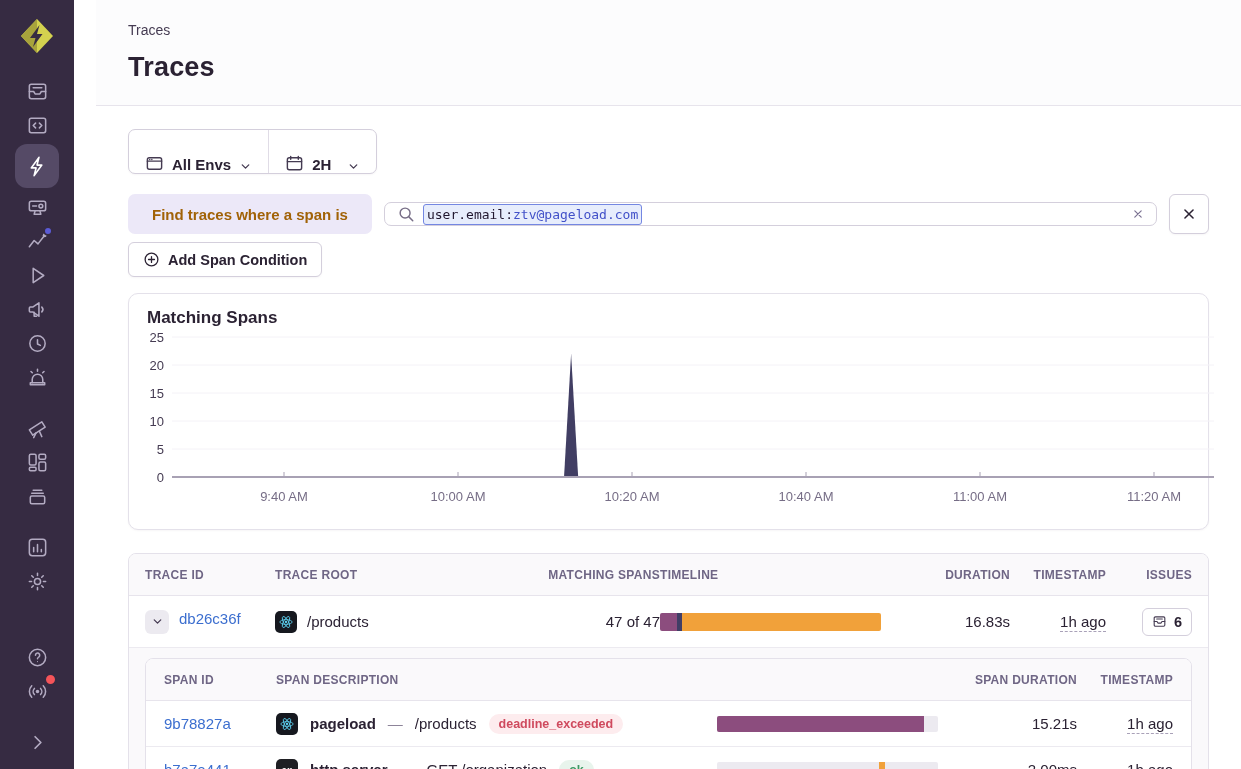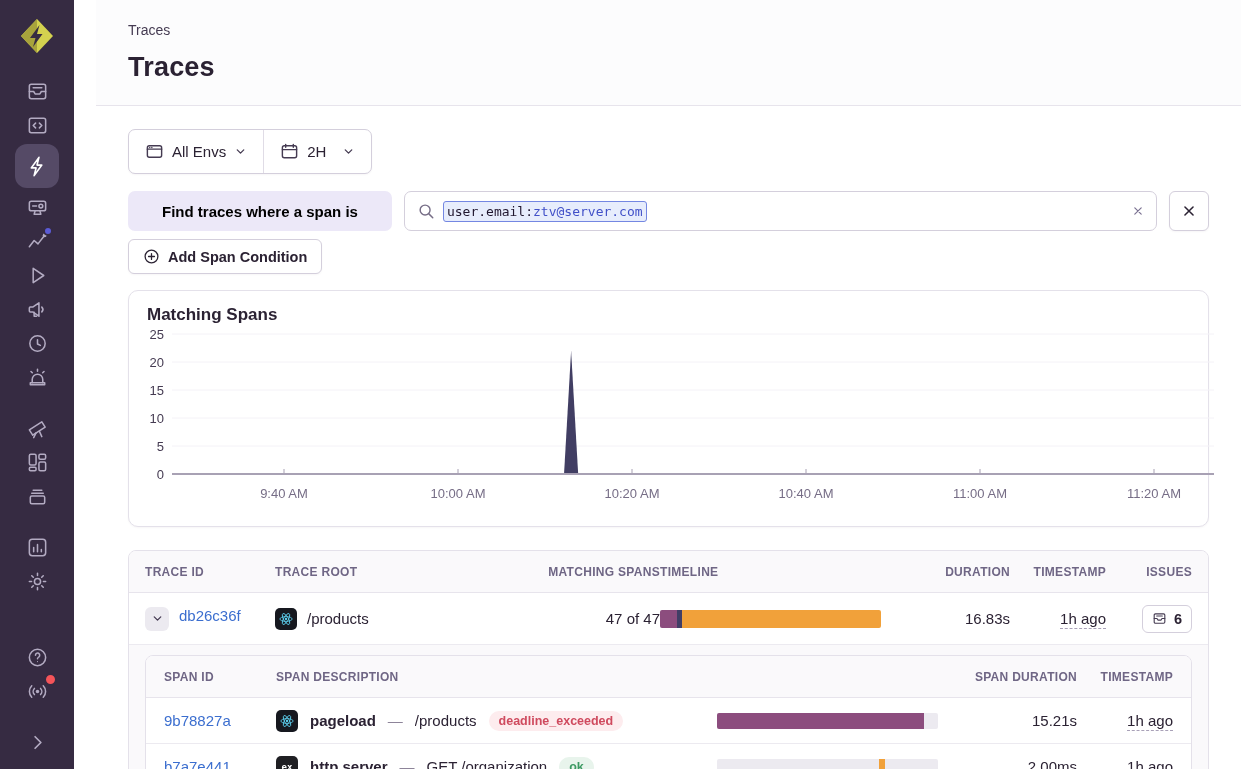--- a/index.html
+++ b/index.html
@@ -28,29 +28,29 @@
   .btn { display:inline-flex; align-items:center; gap:8px; background:#fff; border:1px solid #d4cfdc;
     border-radius:6px; font-weight:700; font-size:14.5px; color:#2b2233; cursor:pointer;
     box-shadow:0 1px 2px rgba(43,34,51,.04); }
   .btn-feedback { padding:9px 14px; }
 
   .content { padding:23px 32px 0 32px; }
 
   
   .filter-bar { display:inline-flex; align-items:stretch; border:1px solid #d4cfdc; border-radius:7px;
     height:45px; box-shadow:0 1px 2px rgba(43,34,51,.04); background:#fff; }
-  .filter-seg { display:flex; align-items:center; gap:8px; padding:0 16px; font-weight:400; font-size:15px; cursor:pointer; }
+  .filter-seg { display:flex; align-items:flex-end; gap:8px; padding:0 16px; font-weight:700; font-size:15px; cursor:pointer; }
   .filter-seg + .filter-seg { border-left:1px solid #e0dce6; }
   .filter-seg svg { color:#453b52; }
 
   
   .search-row { display:flex; align-items:center; gap:12px; margin-top:17px; }
-  .where-chip { display:flex; align-items:center; height:40px; padding:0 34px; background:#ece8f8;
-    color:#000000; font-weight:700; font-size:15px; border-radius:7px; white-space:nowrap; }
-  .search-box { flex:1; height:40px; border:1px solid #d4cfdc; border-radius:7px; background:#fff;
+  .where-chip { display:flex; align-items:center; height:40px; padding:0 24px; background:#ece8f8;
+    color:#a16207; font-weight:700; font-size:15px; border-radius:7px; white-space:nowrap; }
+  .search-box { flex:1; height:24px; border:1px solid #d4cfdc; border-radius:7px; background:#fff;
     display:flex; align-items:center; padding:0 10px 0 12px; gap:8px; }
   .search-token { display:inline-flex; font-family:"DejaVu Sans Mono", monospace; font-size:13px;
     background:#e7edfc; border:1px solid #7487e2; border-radius:3px; padding:2px 3px; }
   .tok-key { color:#20162e; }
   .tok-val { color:#4150c8; }
   .search-clear { margin-left:auto; background:none; border:none; cursor:pointer; color:#7b7292; display:flex; }
   .btn-close { width:40px; height:40px; display:inline-flex; align-items:center; justify-content:center; padding:0; }
 
   .add-cond-row { margin-top:8px; }
   .btn-add { padding:8px 14px; }
@@ -265,21 +265,21 @@
     
     <div class="search-row">
       <div class="where-chip">Find traces where a span is</div>
       <div class="search-box">
         <svg width="18" height="18" viewBox="0 0 20 20" fill="none" stroke="#766d86" stroke-width="1.6" stroke-linecap="round">
             <circle cx="9" cy="9" r="5.5"></circle>
             <path d="M13.2 13.2l4.3 4.3"></path>
           </svg>
         <span class="search-token">
             <span class="tok-key">user.email:</span>
-            <span class="tok-val">ztv@server.com</span>
+            <span class="tok-val">ztv@pageload.com</span>
           </span>
         <button class="search-clear">
           <svg width="16" height="16" viewBox="0 0 20 20" fill="none" stroke="currentColor" stroke-width="1.5" stroke-linecap="round">
               <path d="M6 6l8 8M14 6l-8 8"></path>
             </svg>
         </button>
       </div>
       <button class="btn btn-close">
         <svg width="18" height="18" viewBox="0 0 20 20" fill="none" stroke="#2b2233" stroke-width="1.7" stroke-linecap="round">
             <path d="M5.5 5.5l9 9M14.5 5.5l-9 9"></path>

